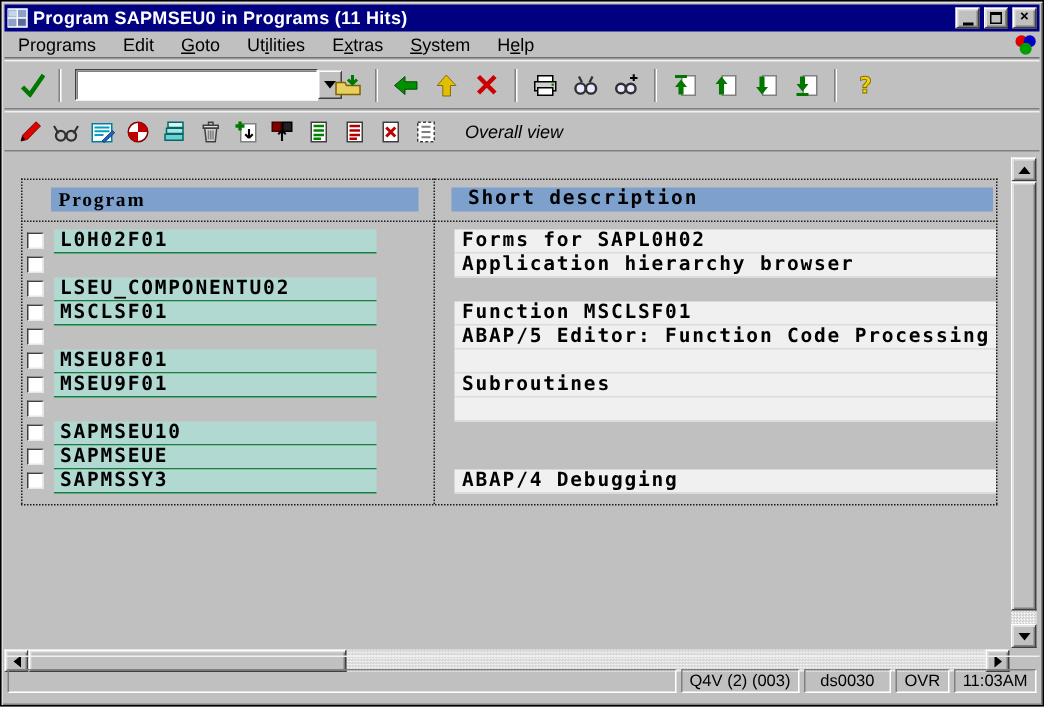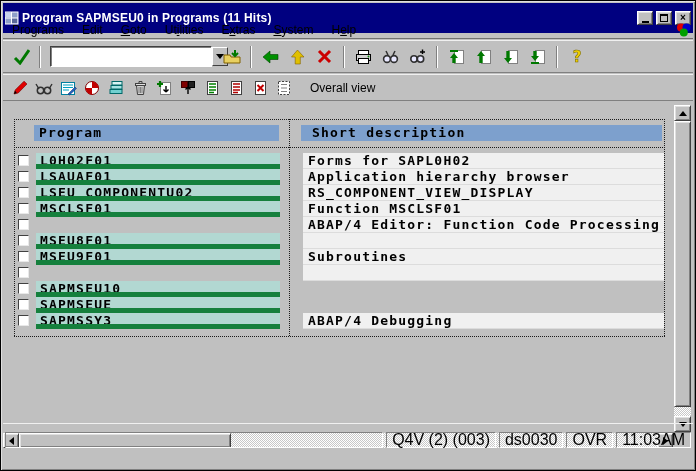--- a/index.html
+++ b/index.html
@@ -7,21 +7,21 @@
   .window{
     position:relative;width:696px;height:471px;margin:0 auto;
     background:var(--chrome,#c0c0c0);
     border:1px solid #000;
     box-shadow: inset 1px 1px 0 #dfdfdf, inset -1px -1px 0 #808080;
     font-family:"Liberation Sans",sans-serif;
     overflow:hidden;
   }
   
   .titlebar{
-    position:absolute;left:2px;top:2px;right:2px;height:30px;
+    position:absolute;left:2px;top:2px;right:2px;height:18px;
     background:var(--titlebar,#000080);
     display:flex;align-items:center;padding:0 2px;gap:3px;
   }
   .title-text{color:#fff;font-weight:bold;font-size:12px;letter-spacing:.2px;white-space:nowrap;flex:1;}
   .winbtn{
     width:16px;height:14px;background:var(--chrome,#c0c0c0);
     border:1px solid;border-color:#fff #404040 #404040 #fff;
     box-shadow:inset 1px 1px 0 #dfdfdf, inset -1px -1px 0 #808080;
     display:flex;align-items:center;justify-content:center;
     font-size:10px;font-weight:bold;color:#000;line-height:1;
@@ -35,21 +35,21 @@
     border-bottom:1px solid #707070;
   }
   .menu-item{padding:1px 9px;white-space:nowrap;}
   .menu-logo{margin-left:auto;margin-right:2px;display:flex;align-items:center;}
   
   .toolbar{
     position:absolute;left:2px;right:2px;display:flex;align-items:center;
     border-top:1px solid #f0f0f0;
   }
   .toolbar.standard{top:39px;height:33px;border-bottom:1px solid #808080;padding-left:4px;}
-  .toolbar.app{top:73px;height:27px;border-bottom:1px solid #808080;padding-left:5px;}
+  .toolbar.app{top:73px;height:27px;border-bottom:1px solid #808080;padding-left:5px;font-style:italic;}
   .tico{width:27px;height:24px;display:flex;align-items:center;justify-content:center;flex:none;}
   .tico2{width:24px;height:21px;display:flex;align-items:center;justify-content:center;flex:none;}
   .tsep{width:2px;height:22px;border-left:1px solid #808080;border-right:1px solid #ffffff;margin:0 5px;flex:none;}
   .cmdfield{
     width:162px;height:21px;background:#fff;margin:0 6px 0 4px;
     border:1px solid;border-color:#404040 #fff #fff #404040;
     box-shadow:inset 1px 1px 0 #808080;
     display:flex;align-items:stretch;flex:none;
   }
   .cmdfield input{
@@ -76,21 +76,21 @@
   .lrow{position:relative;height:16px;}
   .cb{
     position:absolute;left:4px;top:2px;width:11px;height:11px;background:#fff;
     border:1px solid;border-color:#404040 #e8e8e8 #e8e8e8 #404040;
   }
   .cell{
     position:absolute;top:0;height:16px;
     font-family:"DejaVu Sans Mono",monospace;font-weight:bold;font-size:13px;
     letter-spacing:1.2px;line-height:15px;color:#000;white-space:nowrap;overflow:hidden;
   }
-  .pcell{left:22px;width:244px;background:var(--row_teal,#b2d8d2);border-bottom:5px solid #15803d;padding-left:4px;}
+  .pcell{left:22px;width:215px;background:var(--row_teal,#b2d8d2);border-bottom:1px solid #15803d;padding-left:4px;}
   .dcell{left:289px;width:361px;background:var(--row_light,#f0f0f0);border-bottom:1px solid #dcdcdc;padding-left:5px;}
   
   .checker{background:repeating-conic-gradient(#ffffff 0% 25%, #c8c8c8 25% 50%) 0 0/2px 2px;}
   .vscroll{position:absolute;left:671px;top:3px;width:17px;height:327px;}
   .hscroll{position:absolute;left:0px;top:331px;width:670px;height:15px;}
   .sbtn{
     position:absolute;background:var(--chrome,#c0c0c0);
     border:1px solid;border-color:#fff #404040 #404040 #fff;
     box-shadow:inset 1px 1px 0 #dfdfdf, inset -1px -1px 0 #808080;
     display:flex;align-items:center;justify-content:center;
@@ -99,24 +99,24 @@
     position:absolute;background:var(--chrome,#c0c0c0);
     border:1px solid;border-color:#fff #404040 #404040 #fff;
     box-shadow:inset 1px 1px 0 #dfdfdf, inset -1px -1px 0 #808080;
   }
   .tri-up{width:0;height:0;border:4px solid transparent;border-bottom:5px solid #000;margin-top:-4px;}
   .tri-dn{width:0;height:0;border:4px solid transparent;border-top:5px solid #000;margin-top:4px;}
   .tri-lf{width:0;height:0;border:4px solid transparent;border-right:5px solid #000;margin-left:-4px;}
   .tri-rt{width:0;height:0;border:4px solid transparent;border-left:5px solid #000;margin-left:4px;}
   
   .statusbar{
-    position:absolute;left:2px;right:2px;bottom:14px;height:33px;
+    position:absolute;left:2px;right:2px;bottom:0;height:33px;
     border-top:1px solid #f0f0f0;
     display:flex;align-items:center;gap:3px;padding:1px 2px 1px 2px;
-    font-size:16px;color:#000;
+    font-size:11px;color:#000;
   }
   .spanel{
     height:16px;border:1px solid;border-color:#808080 #fff #fff #808080;
     display:flex;align-items:center;justify-content:center;padding:0 5px;white-space:nowrap;
   }
   .smsg{flex:1;justify-content:flex-start;}
   svg{display:block;}
 </style>
 </head>
 <body>
@@ -344,47 +344,45 @@
 
   <div class="content">
 
     <div class="dot-h" style="left:11px;top:17px;width:651px;"></div>
     <div class="dot-h" style="left:11px;top:45px;width:651px;"></div>
     <div class="dot-h" style="left:11px;top:234px;width:651px;"></div>
     <div class="dot-v" style="left:11px;top:17px;height:217px;"></div>
     <div class="dot-v" style="left:286px;top:17px;height:217px;"></div>
     <div class="dot-v" style="left:661px;top:17px;height:217px;"></div>
 
-    <div class="colhead" style="left:31px;top:23px;width:245px;">Program</div>
+    <div class="colhead" style="left:31px;top:23px;width:245px;font-family:Liberation Serif, serif;">Program</div>
     <div class="colhead" style="left:298px;top:23px;width:361px;padding-left:11px;">Short description</div>
 
     <div class="rows">
       <div class="lrow">
         <span class="cb"></span>
         <span class="cell pcell">L0H02F01</span>
         <span class="cell dcell">Forms for SAPL0H02</span>
       </div>
       <div class="lrow">
         <span class="cb"></span>
-        <span class="cell pcell">LSAUAF01</span>
         <span class="cell dcell">Application hierarchy browser</span>
       </div>
       <div class="lrow">
         <span class="cb"></span>
         <span class="cell pcell">LSEU_COMPONENTU02</span>
-        <span class="cell dcell">RS_COMPONENT_VIEW_DISPLAY</span>
       </div>
       <div class="lrow">
         <span class="cb"></span>
         <span class="cell pcell">MSCLSF01</span>
         <span class="cell dcell">Function MSCLSF01</span>
       </div>
       <div class="lrow">
         <span class="cb"></span>
-        <span class="cell dcell">ABAP/4 Editor: Function Code Processing</span>
+        <span class="cell dcell">ABAP/5 Editor: Function Code Processing</span>
       </div>
       <div class="lrow">
         <span class="cb"></span>
         <span class="cell pcell">MSEU8F01</span>
         <span class="cell dcell"></span>
       </div>
       <div class="lrow">
         <span class="cb"></span>
         <span class="cell pcell">MSEU9F01</span>
         <span class="cell dcell">Subroutines</span>

